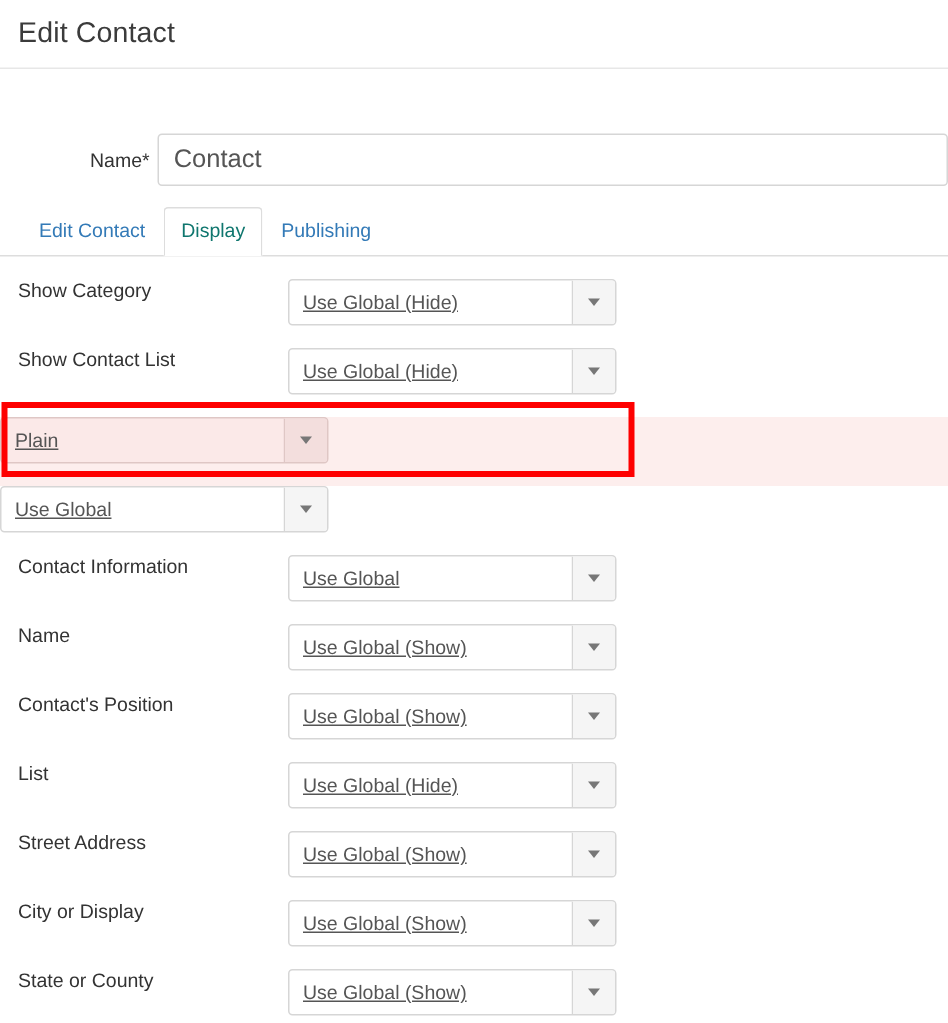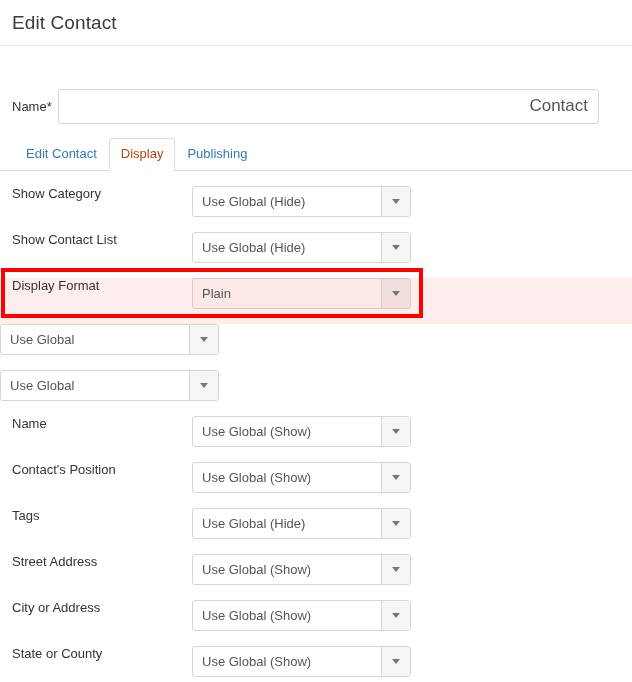--- a/index.html
+++ b/index.html
@@ -44,35 +44,35 @@
     display: flex;
     align-items: center;
   }
   .name-label {
     width: 58px;
     padding-left: 12px;
     box-sizing: border-box;
     font-size: 13px;
     color: #333333;
     white-space: nowrap;
+    margin-left: 48px;
   }
   .req-star { color: #333333; }
   .name-input {
     width: 541px;
     height: 35px;
     box-sizing: border-box;
     border: 1px solid #d6d6d6;
     border-radius: 3px;
     background: #ffffff;
     padding: 0 10px;
     font-family: "Liberation Sans", sans-serif;
     font-size: 17px;
     color: #555555;
     outline: none;
-    text-align: right;
   }
 
   
   .tabs {
     position: absolute;
     left: 0;
     top: 138px;
     width: 632px;
     height: 33px;
     box-sizing: border-box;
@@ -89,21 +89,21 @@
     box-sizing: border-box;
     border: 1px solid transparent;
     border-radius: 3px 3px 0 0;
     cursor: pointer;
     white-space: nowrap;
     position: relative;
     top: 1px;
     background: transparent;
   }
   .tab.active {
-    color: #c2410c;
+    color: #0f766e;
     background: #ffffff;
     border: 1px solid #dddddd;
     border-bottom-color: #ffffff;
     cursor: default;
   }
 
   
   .fields {
     position: absolute;
     left: 0;
@@ -137,20 +137,21 @@
     cursor: pointer;
   }
   .select-value {
     flex: 1;
     padding-left: 9px;
     font-size: 13px;
     color: #555555;
     line-height: 29px;
     white-space: nowrap;
     overflow: hidden;
+    text-decoration: underline;
   }
   .select-btn {
     width: 29px;
     height: 29px;
     box-sizing: border-box;
     border-left: 1px solid #d6d6d6;
     background: #f5f5f5;
     display: flex;
     align-items: center;
     justify-content: center;
@@ -224,39 +225,39 @@
     <div class="field-label">Show Contact List</div>
     <div class="select-wrap">
       <div class="select-value">Use Global (Hide)</div>
       <div class="select-btn">
         <span class="caret"></span>
       </div>
     </div>
   </div>
 
   <div class="field-row highlight">
-    <div class="field-label">Display Format</div>
     <div class="select-wrap">
       <div class="select-value">Plain</div>
       <div class="select-btn">
         <span class="caret"></span>
       </div>
     </div>
   </div>
 
   <div class="field-row">
     <div class="select-wrap">
       <div class="select-value">Use Global</div>
       <div class="select-btn">
         <span class="caret"></span>
       </div>
     </div>
   </div>
 
   <div class="field-row">
+    <div class="field-label">Contact Information</div>
     <div class="select-wrap">
       <div class="select-value">Use Global</div>
       <div class="select-btn">
         <span class="caret"></span>
       </div>
     </div>
   </div>
 
   <div class="field-row">
     <div class="field-label">Name</div>
@@ -272,41 +273,41 @@
     <div class="field-label">Contact's Position</div>
     <div class="select-wrap">
       <div class="select-value">Use Global (Show)</div>
       <div class="select-btn">
         <span class="caret"></span>
       </div>
     </div>
   </div>
 
   <div class="field-row">
-    <div class="field-label">Tags</div>
+    <div class="field-label">List</div>
     <div class="select-wrap">
       <div class="select-value">Use Global (Hide)</div>
       <div class="select-btn">
         <span class="caret"></span>
       </div>
     </div>
   </div>
 
   <div class="field-row">
     <div class="field-label">Street Address</div>
     <div class="select-wrap">
       <div class="select-value">Use Global (Show)</div>
       <div class="select-btn">
         <span class="caret"></span>
       </div>
     </div>
   </div>
 
   <div class="field-row">
-    <div class="field-label">City or Address</div>
+    <div class="field-label">City or Display</div>
     <div class="select-wrap">
       <div class="select-value">Use Global (Show)</div>
       <div class="select-btn">
         <span class="caret"></span>
       </div>
     </div>
   </div>
 
   <div class="field-row">
     <div class="field-label">State or County</div>

